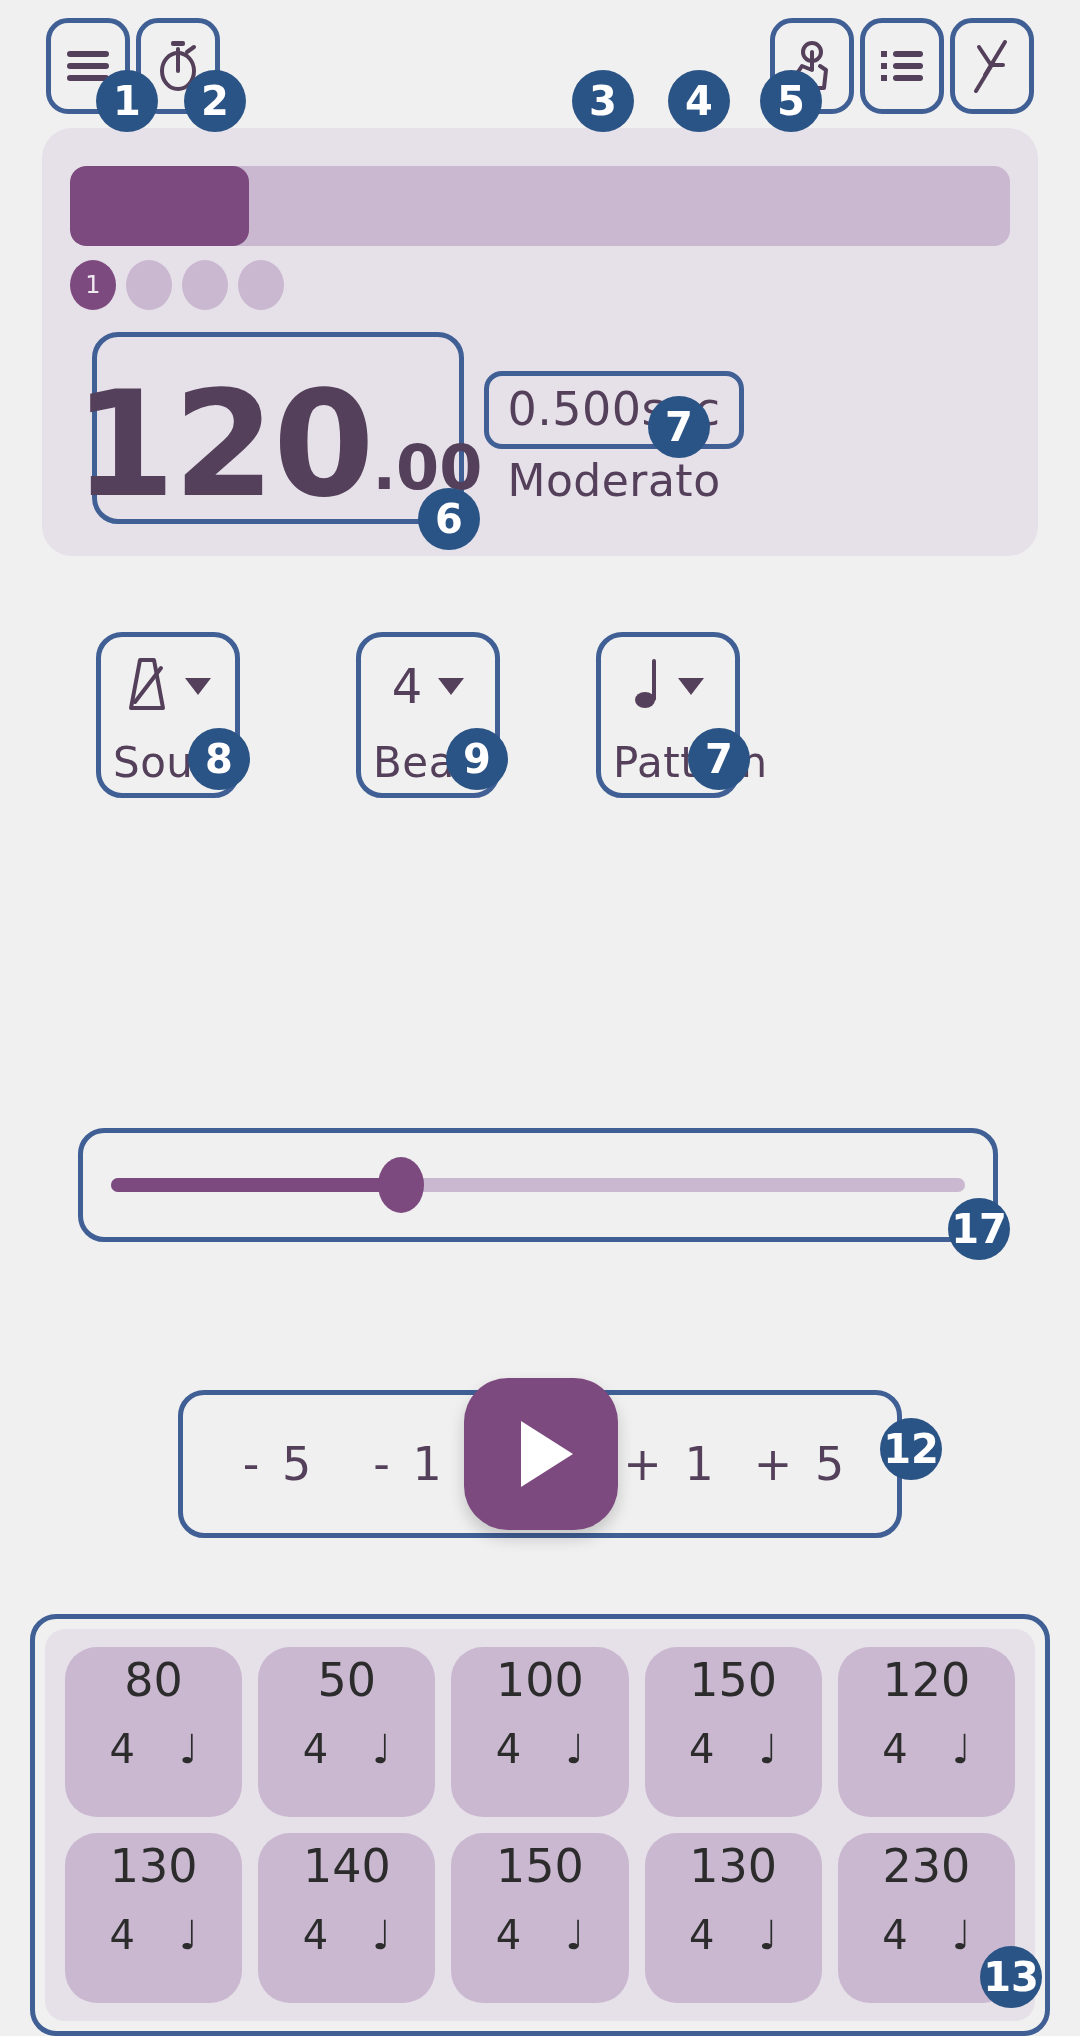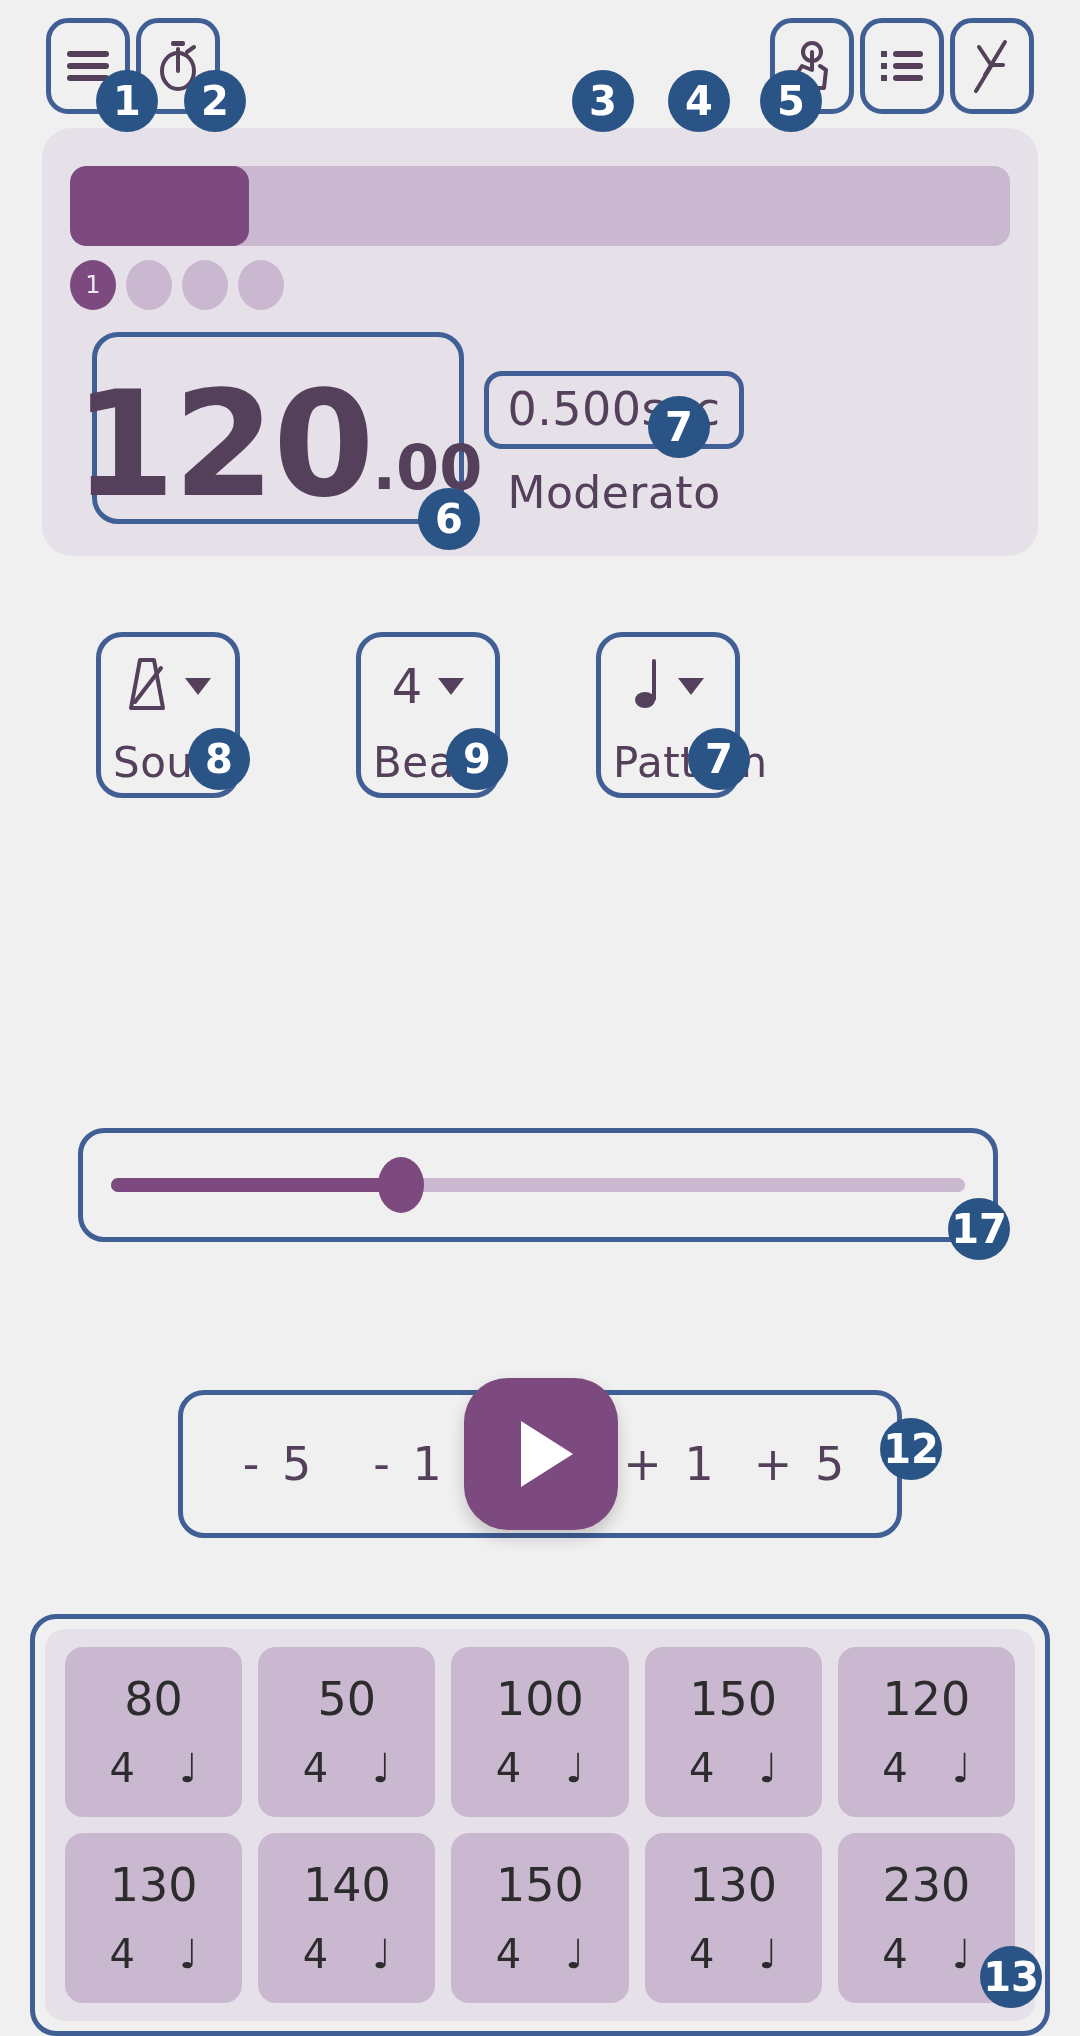--- a/index.html
+++ b/index.html
@@ -126,21 +126,21 @@
   .tempo-sec {
     border: 5px solid #3f5f95;
     border-radius: 18px;
     padding: 6px 0 8px;
     font-size: 46px;
     color: #54405a;
     letter-spacing: 0.5px;
     margin-top: 15px;
   }
   .tempo-name {
-    margin-top: 18px;
+    margin-top: 6px;
     font-size: 44px;
     color: #54405a;
     letter-spacing: 0.5px;
   }
 
   
   .selectors {
     position: absolute;
     top: 632px; left: 0; right: 0;
     height: 170px;
@@ -270,25 +270,25 @@
     background: #e6e0e9;
     border-radius: 20px;
     padding: 18px 20px;
     display: grid;
     grid-template-columns: repeat(5, 1fr);
     grid-template-rows: repeat(2, 1fr);
     gap: 16px 16px;
   }
   .preset {
     background: #c9b8d0;
-    border-radius: 18px;
+    border-radius: 32px;
     display: flex;
     flex-direction: column;
     align-items: center;
-    justify-content: center;
+    justify-content: flex-start;
     padding: 10px 0;
   }
   .preset-bpm {
     font-size: 46px;
     color: #2c2c2c;
     line-height: 1;
     margin-bottom: 26px;
   }
   .preset-meta {
     display: flex;

